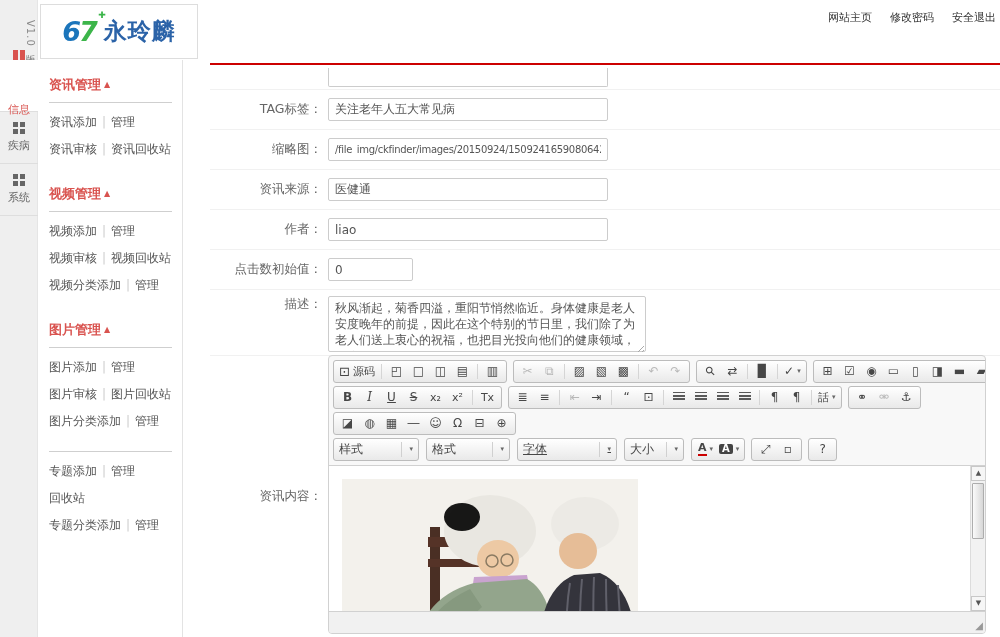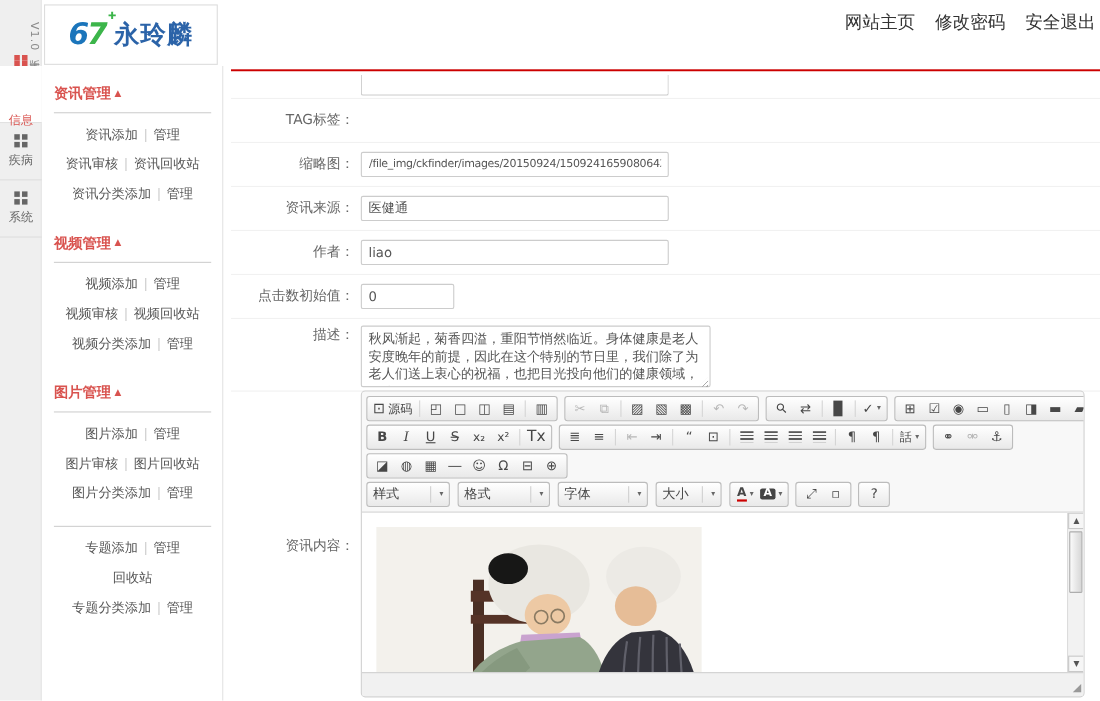--- a/index.html
+++ b/index.html
@@ -21,32 +21,32 @@
 
   
   .logo-box { position:absolute; left:40px; top:4px; width:158px; height:55px; background:#fff;
     border:1px solid #ddd; display:flex; align-items:center; justify-content:center; gap:8px; }
   .mark { position:relative; font-weight:800; font-size:27px; font-style:italic; letter-spacing:-2px; line-height:1; }
   .mark .m1 { color:#1b75bb; } .mark .m2 { color:#3cb54a; }
   .mark .plus { position:absolute; top:-7px; right:-8px; font-size:9px; color:#3cb54a; font-style:normal; }
   .brand { color:#2b63a8; font-size:23px; font-weight:bold; letter-spacing:1px; }
 
   
-  .sidebar { position:absolute; left:39px; top:60px; width:164px; height:577px; background:#fff; border-right:1px solid #e3e3e3; padding:10px 10px 0 10px; overflow:hidden; }
+  .sidebar { position:absolute; left:39px; top:60px; width:144px; height:577px; background:#fff; border-right:1px solid #e3e3e3; padding:10px 10px 0 10px; overflow:hidden; }
   .ssec { margin-bottom:16px; }
   .stitle { color:#d9534f; font-size:13px; font-weight:bold; padding:6px 0 6px 0; cursor:pointer; }
   .scaret { font-size:8px; margin-left:3px; vertical-align:2px; }
   .sline { height:1px; background:#cfcfcf; margin:2px 0 6px 0; }
-  .sitem { font-size:12px; color:#555; padding:5px 0; white-space:nowrap;text-align:center; }
+  .sitem { font-size:12px; color:#555; padding:5px 0; white-space:nowrap; }
   .slink { color:#555; text-decoration:none; cursor:pointer; }
   .pipe { color:#ccc; margin:0 5px; }
 
   
   .toplinks { position:absolute; top:10px; right:4px; display:flex; gap:18px; }
-  .toplink { font-size:16px; color:#333; text-decoration:none; cursor:pointer; white-space:nowrap;text-align:right; }
+  .toplink { font-size:11px; color:#333; text-decoration:none; cursor:pointer; white-space:nowrap;text-align:right; }
   .redline { position:absolute; left:210px; right:0; top:63px; height:2px; background:#cc0000; }
 
   
   .main { position:absolute; left:210px; top:65px; right:0; bottom:0; background:#fff; }
   .row { display:flex; align-items:center; border-bottom:1px solid #f1f1f1; }
   .flabel { width:118px; text-align:right; padding-right:6px; color:#666; font-size:12.5px; flex:none; }
   .tinput { width:280px; height:23px; border:1px solid #ccc; border-radius:2px; padding:2px 6px; font-size:12px; color:#555;
     font-family:"DejaVu Sans","Liberation Sans",sans-serif; background:#fff; }
   .small-input { font-size:10px; letter-spacing:-0.3px; }
   .narrow { width:85px; }
@@ -79,21 +79,21 @@
     background:linear-gradient(#ffffff,#e9e9e9); height:23px; padding:0 5px; margin-right:7px;
     font-size:12px; color:#474747; cursor:pointer; }
   .clab { flex:1; }
   .cdiv { width:1px; height:15px; background:#d0d0d0; margin:0 4px 0 6px; }
   .bars { width:12px; height:10px; background:repeating-linear-gradient(to bottom,#5a5a5a 0 1.5px,transparent 1.5px 3.2px); }
   [data-name="bold-icon"]{font-weight:bold}
   [data-name="italic-icon"]{font-style:italic;font-family:"DejaVu Serif","Liberation Serif",serif}
   [data-name="underline-icon"]{text-decoration:underline}
   [data-name="strike-icon"]{text-decoration:line-through}
   [data-name="subscript-icon"],[data-name="superscript-icon"]{font-size:11px}
-  [data-name="remove-format-icon"]{font-size:14px}
+  [data-name="remove-format-icon"]{font-size:11px}
   [data-name="find-icon"]{display:inline-block;transform:rotate(-45deg)}
   [data-name="text-color-icon"]{border-bottom:2px solid #c00;line-height:1.1;font-weight:bold;font-size:11px}
   [data-name="bg-color-icon"]{background:#444;color:#fff;padding:0 3px;border-radius:2px;font-weight:bold;font-size:10px}
   [data-name="language-icon"]{font-size:11px}
   [data-name="source-icon"]{font-size:13px}
 
   .cke-content { position:relative; background:#fff; border-top:1px solid #d1d1d1; height:146px; overflow:hidden; }
   .photo-svg { position:absolute; left:13px; top:13px; }
   .sbar { position:absolute; right:0; top:0; bottom:0; width:15px; background:#f2f2f2; border-left:1px solid #dcdcdc; }
   .sb-btn { position:absolute; left:0; width:15px; height:15px; background:#f6f6f6; border:1px solid #c8c8c8;
@@ -147,21 +147,20 @@
     <span class="brand" data-name="brand-name">永玲麟</span>
   </div>
 
   <div class="sidebar" data-name="sidebar">
     <div id="sidebar-sections" data-name="sidebar-sections">
         <div class="ssec" data-name="sidebar-section">
           <div class="stitle" data-name="sidebar-section-title">资讯管理<span class="scaret" data-name="collapse-caret-icon">▲</span></div>
           <div class="sline" data-name="section-divider"></div>
           <div class="sitem" data-name="sidebar-item"><a class="slink" data-name="sidebar-link">资讯添加</a><span class="pipe" data-name="separator">|</span><a class="slink" data-name="sidebar-link">管理</a></div>
           <div class="sitem" data-name="sidebar-item"><a class="slink" data-name="sidebar-link">资讯审核</a><span class="pipe" data-name="separator">|</span><a class="slink" data-name="sidebar-link">资讯回收站</a></div>
-          <div class="sitem" data-name="sidebar-item"><a class="slink" data-name="sidebar-link">资讯分类添加</a><span class="pipe" data-name="separator">|</span><a class="slink" data-name="sidebar-link">管理</a></div>
         </div>
         <div class="ssec" data-name="sidebar-section">
           <div class="stitle" data-name="sidebar-section-title">视频管理<span class="scaret" data-name="collapse-caret-icon">▲</span></div>
           <div class="sline" data-name="section-divider"></div>
           <div class="sitem" data-name="sidebar-item"><a class="slink" data-name="sidebar-link">视频添加</a><span class="pipe" data-name="separator">|</span><a class="slink" data-name="sidebar-link">管理</a></div>
           <div class="sitem" data-name="sidebar-item"><a class="slink" data-name="sidebar-link">视频审核</a><span class="pipe" data-name="separator">|</span><a class="slink" data-name="sidebar-link">视频回收站</a></div>
           <div class="sitem" data-name="sidebar-item"><a class="slink" data-name="sidebar-link">视频分类添加</a><span class="pipe" data-name="separator">|</span><a class="slink" data-name="sidebar-link">管理</a></div>
         </div>
         <div class="ssec" data-name="sidebar-section">
           <div class="stitle" data-name="sidebar-section-title">图片管理<span class="scaret" data-name="collapse-caret-icon">▲</span></div>
@@ -188,20 +187,21 @@
 
   <div class="main" data-name="main-form">
 
     <div class="row cutrow" data-name="form-row-partial">
       <span class="flabel" data-name="empty-label"></span>
       <span class="cutinput" data-name="partial-input"></span>
     </div>
 
     <div class="row r-tag" data-name="form-row-tag">
       <label class="flabel" data-name="tag-label">TAG标签：</label>
+      <input class="tinput" data-name="tag-input" value="关注老年人五大常见病" style="">
     </div>
 
     <div class="row r-thumb" data-name="form-row-thumbnail">
       <label class="flabel" data-name="thumbnail-label">缩略图：</label>
       <input class="tinput small-input" data-name="thumbnail-input" value="/file_img/ckfinder/images/20150924/150924165908064207" style="">
     </div>
 
     <div class="row r-src" data-name="form-row-source">
       <label class="flabel" data-name="source-label">资讯来源：</label>
       <input class="tinput" data-name="source-input" value="医健通" style="">
@@ -429,31 +429,31 @@
                 </span>
                 <span class="btn" data-name="page-break-button">
                   <span class="glyph" data-name="page-break-icon">⊟</span>
                 </span>
                 <span class="btn" data-name="iframe-button">
                   <span class="glyph" data-name="iframe-icon">⊕</span>
                 </span>
               </span>
             </div>
             <div class="tb-row" data-name="toolbar-row">
-              <span class="combo" data-name="styles-combo" style="width: 76px;">
+              <span class="combo" data-name="styles-combo" style="width: 86px;">
                 <span class="clab" data-name="styles-combo-label">样式</span>
                 <span class="cdiv" data-name="combo-divider"></span>
                 <span class="caret" data-name="chevron-down-icon">▾</span>
               </span>
               <span class="combo" data-name="format-combo" style="width: 84px;">
                 <span class="clab" data-name="format-combo-label">格式</span>
                 <span class="cdiv" data-name="combo-divider"></span>
                 <span class="caret" data-name="chevron-down-icon">▾</span>
               </span>
-              <span class="combo" data-name="font-combo" style="width: 82px;">
+              <span class="combo" data-name="font-combo" style="width: 100px; text-decoration: underline;">
                 <span class="clab" data-name="font-combo-label">字体</span>
                 <span class="cdiv" data-name="combo-divider"></span>
                 <span class="caret" data-name="chevron-down-icon">▾</span>
               </span>
               <span class="combo" data-name="size-combo" style="width: 60px;">
                 <span class="clab" data-name="size-combo-label">大小</span>
                 <span class="cdiv" data-name="combo-divider"></span>
                 <span class="caret" data-name="chevron-down-icon">▾</span>
               </span>
               <span class="grp" data-name="toolbar-group">

